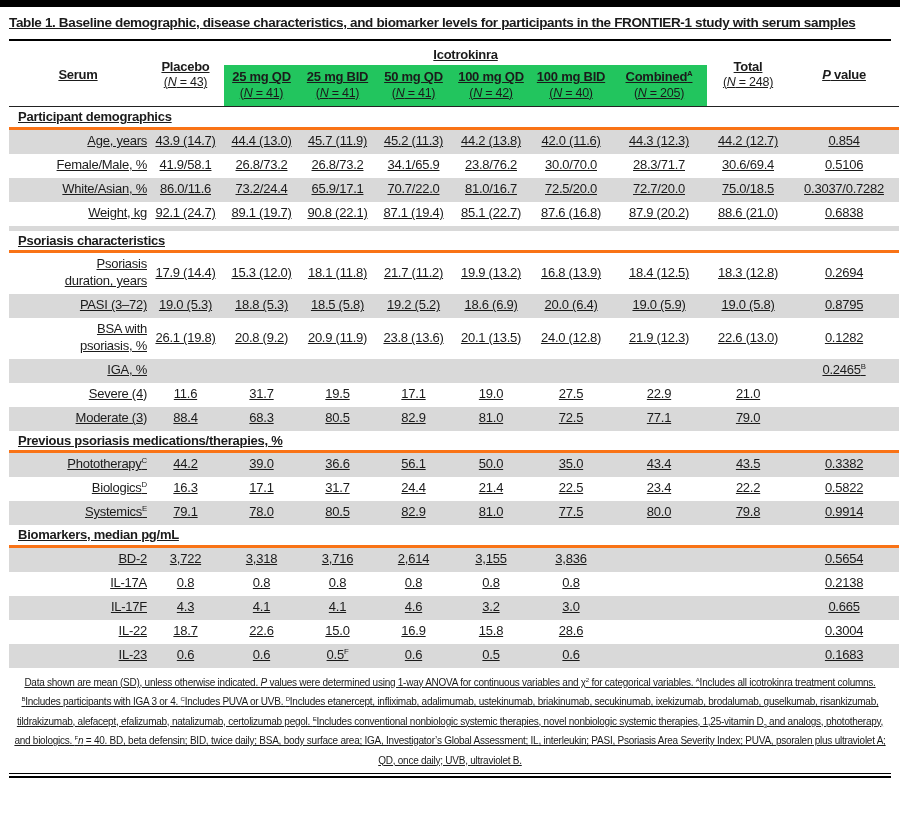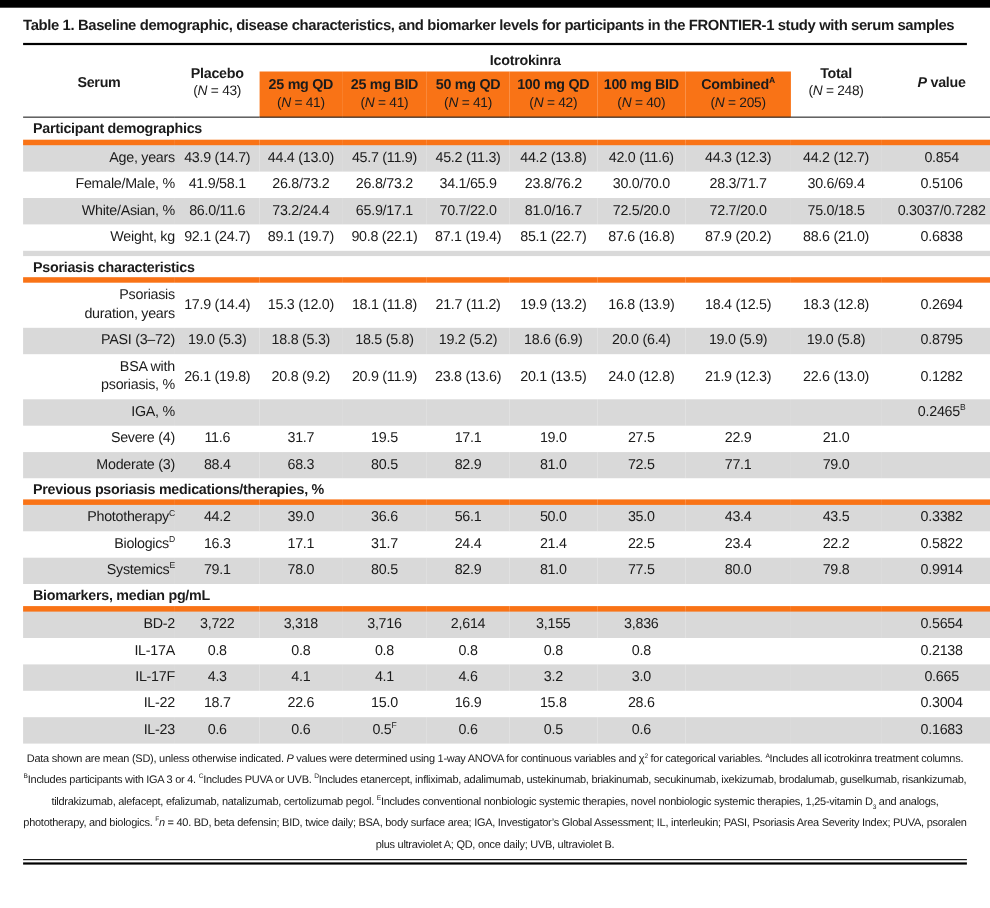--- a/index.html
+++ b/index.html
@@ -2,43 +2,43 @@
 <html><head>
 <meta charset="utf-8">
 <style>
   html,body{margin:0;padding:0;background:#fff;}
   body{
     width:900px;height:825px;overflow:hidden;
     font-family:"Liberation Sans","DejaVu Sans",sans-serif;
     color:#1b1b1b;-webkit-font-smoothing:antialiased;
   }
   .topbar{width:900px;height:7px;background:#000;}
-  .page{padding:0 21px;}
+  .page{padding:0 9px;text-decoration:underline;}
   .title{
     font-size:13.5px;font-weight:bold;letter-spacing:-0.35px;
     white-space:nowrap;margin:8px 0 9px 0;
   }
   .rule-thick{border-top:2px solid #000;height:0;margin:0;}
   table{border-collapse:collapse;width:890px;table-layout:fixed;margin-top:3px;}
   col.c-lbl{width:138px;}
   col.c-pbo{width:77px;}
   col.c-d1{width:75px;} col.c-d2{width:77px;} col.c-d3{width:75px;}
   col.c-d4{width:80px;} col.c-d5{width:80px;} col.c-cmb{width:96px;}
   col.c-tot{width:82px;}
   col.c-p{width:110px;}
   th,td{font-size:13px;letter-spacing:-0.25px;padding:0;vertical-align:middle;}
   thead th{font-weight:bold;text-align:center;line-height:1.25;}
   th.grp{padding:3px 0 2px 0;}
-  tr.r2 th{background:#f97316;padding:4px 0 5px 0;border-bottom:1px solid #222;}
+  tr.r2 th{background:#22c55e;padding:4px 0 5px 0;border-bottom:1px solid #222;}
   th.rs{border-bottom:1px solid #222;}
   .nline{font-weight:normal;font-size:12.5px;}
   tbody td{line-height:1.3;}
   tr.section td{
     font-weight:bold;text-align:left;padding:2px 0 1px 9px;
-    border-bottom:5px solid #f97316;background:#fff;
+    border-bottom:3px solid #f97316;background:#fff;
   }
   tr.gap td{background:#d9d9d9;height:5px;padding:0;}
   tr.shade td{background:#d9d9d9;}
   td.lbl{text-align:right;padding-top:3px;padding-bottom:4px;}
   td.lbl.ind1{padding-left:26px;}
   td.lbl.ind2{padding-left:42px;}
   td.val{text-align:center;padding-top:3px;padding-bottom:4px;}
   sup{font-size:60%;line-height:0;}
   sub{font-size:60%;line-height:0;}
   .footnote{

